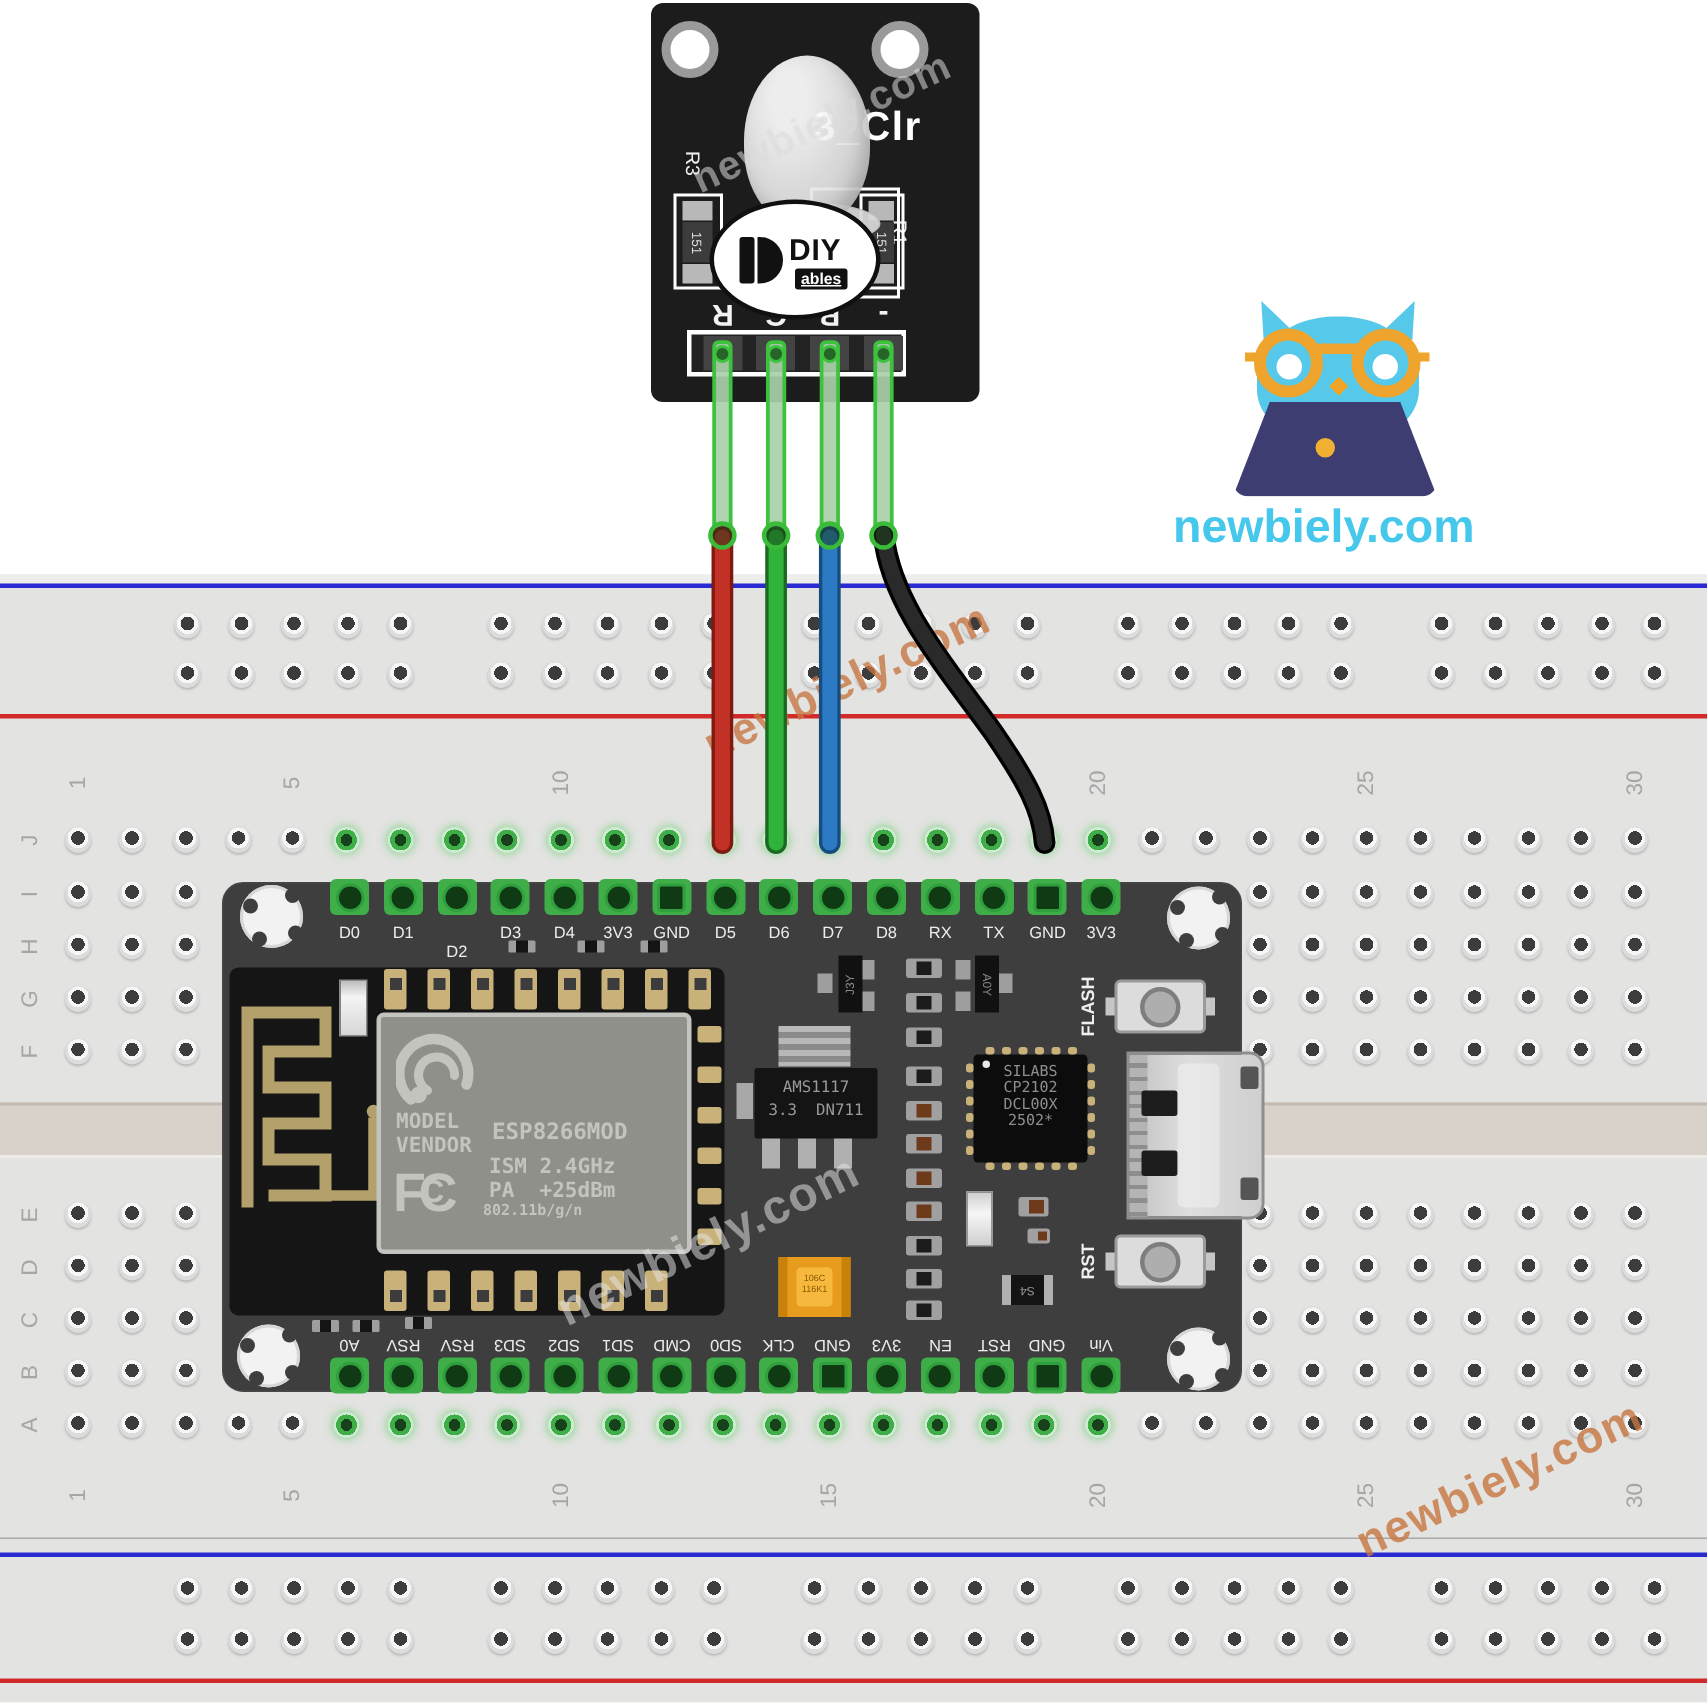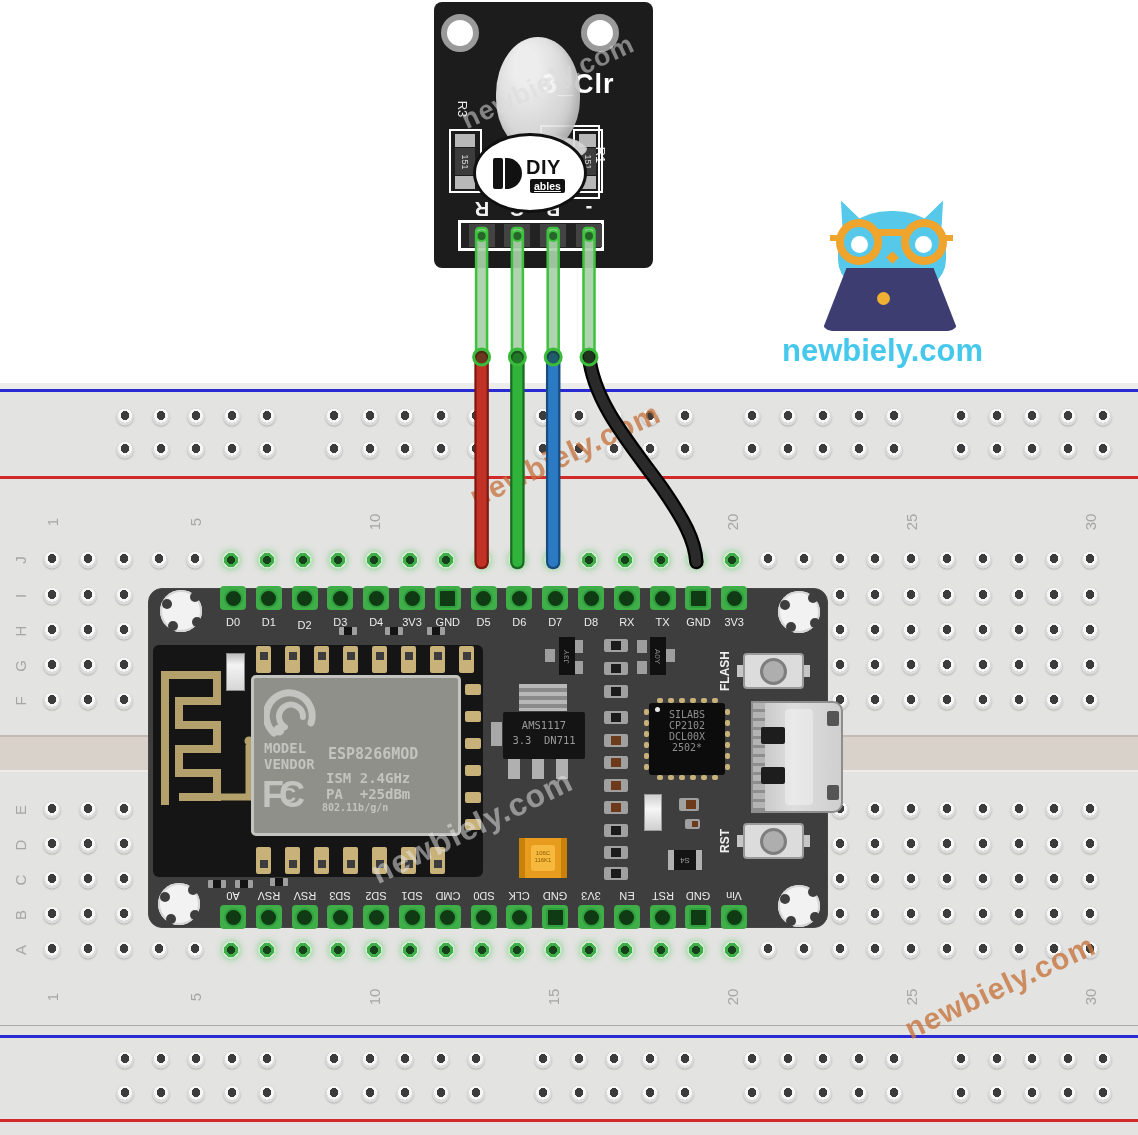--- a/index.html
+++ b/index.html
@@ -223,21 +223,21 @@
         <div class="padin"></div>
       </div>
       <div class="esplbl" style="left: 84px; top: 33px;">D0</div>
       <div class="pad" style="left: 106.8px; top: -3px;">
         <div class="padin"></div>
       </div>
       <div class="esplbl" style="left: 119.8px; top: 33px;">D1</div>
       <div class="pad" style="left: 142.6px; top: -3px;">
         <div class="padin"></div>
       </div>
-      <div class="esplbl" style="left: 155.6px; top: 36px;">D2</div>
+      <div class="esplbl" style="left: 155.6px; top: 46px;">D2</div>
       <div class="pad" style="left: 178.4px; top: -3px;">
         <div class="padin"></div>
       </div>
       <div class="esplbl" style="left: 191.4px; top: 33px;">D3</div>
       <div class="pad" style="left: 214.2px; top: -3px;">
         <div class="padin"></div>
       </div>
       <div class="esplbl" style="left: 227.2px; top: 33px;">D4</div>
       <div class="pad" style="left: 250px; top: -3px;">
         <div class="padin"></div>

